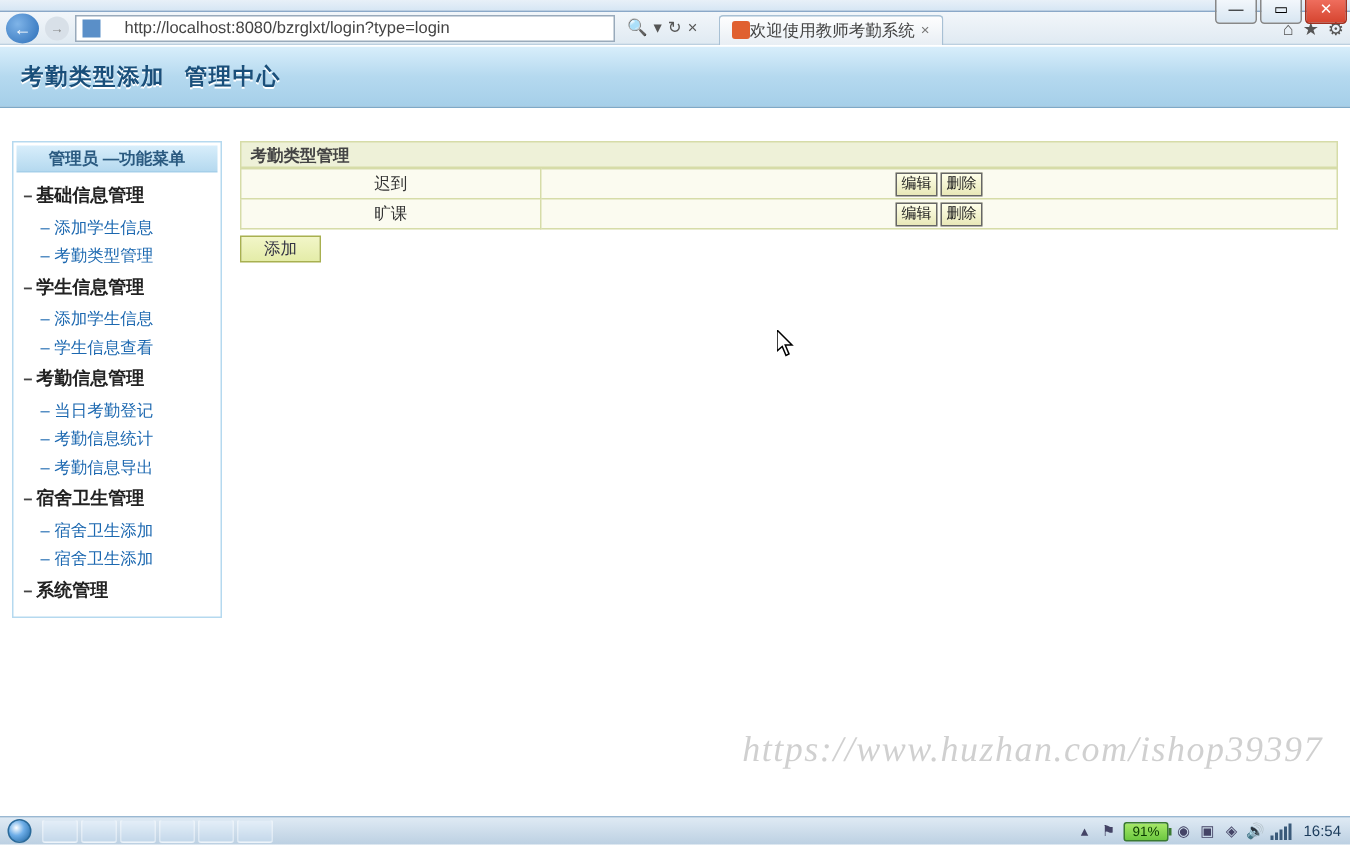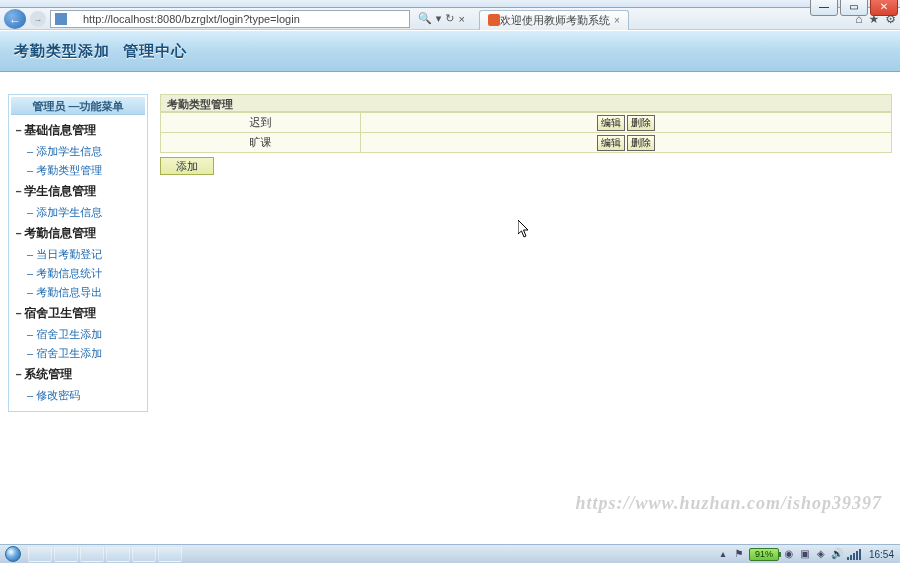--- a/index.html
+++ b/index.html
@@ -49,21 +49,21 @@
 table.data td { background: #fbfbf0; border: 1px solid #d6dca8; height: 20px; text-align: center; }
 .col-desc { width: 120px; }
 .op-btn { display: inline-block; min-width: 28px; height: 16px; line-height: 14px; border: 1px solid #666; background: linear-gradient(#fefee8,#e8e8b8); font-size: 10px; color: #222; padding: 0 3px; margin: 0 1px; cursor: pointer; }
 .add-btn { display: inline-block; margin-top: 4px; width: 54px; height: 18px; line-height: 16px; text-align: center; border: 1px solid #a8b050; background: linear-gradient(#f2f6c8,#e4eca8); font-size: 11px; color: #334; cursor: pointer; }
 
 
 .cursor { position: absolute; left: 518px; top: 148px; width: 12px; height: 18px; pointer-events: none; }
 .cursor svg { width: 12px; height: 18px; }
 
 
-.watermark { position: absolute; right: 18px; bottom: 30px; font-size: 18px; font-style: italic; color: rgba(120,120,120,0.35); font-family: Georgia, serif; letter-spacing: 1px; pointer-events: none; font-weight: bold; }
+.watermark { position: absolute; right: 18px; bottom: 30px; font-size: 24px; font-style: italic; color: rgba(120,120,120,0.35); font-family: Georgia, serif; letter-spacing: 1px; pointer-events: none; }
 
 
 .taskbar { position: absolute; left: 0; right: 0; bottom: 0; height: 19px; background: linear-gradient(#dfeaf4,#bcd0e2); border-top: 1px solid #9ab8d2; display: flex; align-items: center; font-size: 10px; color: #333; }
 .start { width: 26px; height: 19px; display: flex; align-items: center; justify-content: center; }
 .orb { width: 16px; height: 16px; border-radius: 50%; background: radial-gradient(circle at 35% 35%, #fff, #6eaee8 40%, #1a5f9a); border: 1px solid #2a6a9a; position: relative; }
 .tb-item { width: 24px; height: 16px; margin-left: 2px; border: 1px solid rgba(255,255,255,0.4); border-radius: 2px; background: linear-gradient(#e4eef8,#c4d8ea); }
 .tray { margin-left: auto; display: flex; align-items: center; gap: 4px; padding-right: 6px; height: 19px; }
 .battery { width: 30px; height: 13px; border: 1px solid #3a7a30; border-radius: 2px; background: linear-gradient(#a6e868,#6cc840); color: #0a3a00; font-size: 9px; text-align: center; line-height: 11px; position: relative; }
 .battery::after { content: ""; position: absolute; right: -3px; top: 3px; width: 2px; height: 5px; background: #3a7a30; }
 .tray-icon { width: 12px; height: 12px; color: #446; font-size: 10px; text-align: center; }
@@ -121,29 +121,29 @@
 <div class="workspace">
 
   <div class="sidebar">
     <div class="side-title">管理员 —功能菜单</div>
     <ul class="menu">
       <li class="menu-group">基础信息管理</li>
       <li class="menu-item">添加学生信息</li>
       <li class="menu-item">考勤类型管理</li>
       <li class="menu-group">学生信息管理</li>
       <li class="menu-item">添加学生信息</li>
+      <li class="menu-item">学生信息查看</li>
       <li class="menu-group">考勤信息管理</li>
       <li class="menu-item">当日考勤登记</li>
       <li class="menu-item">考勤信息统计</li>
       <li class="menu-item">考勤信息导出</li>
       <li class="menu-group">宿舍卫生管理</li>
       <li class="menu-item">宿舍卫生添加</li>
       <li class="menu-item">宿舍卫生添加</li>
       <li class="menu-group">系统管理</li>
-      <li class="menu-item">修改密码</li>
     </ul>
   </div>
 
   <div class="content">
     <div class="panel-title">考勤类型管理</div>
     <table class="data">
       <tbody>
       <tr>
         <td>迟到</td>
         <td>

